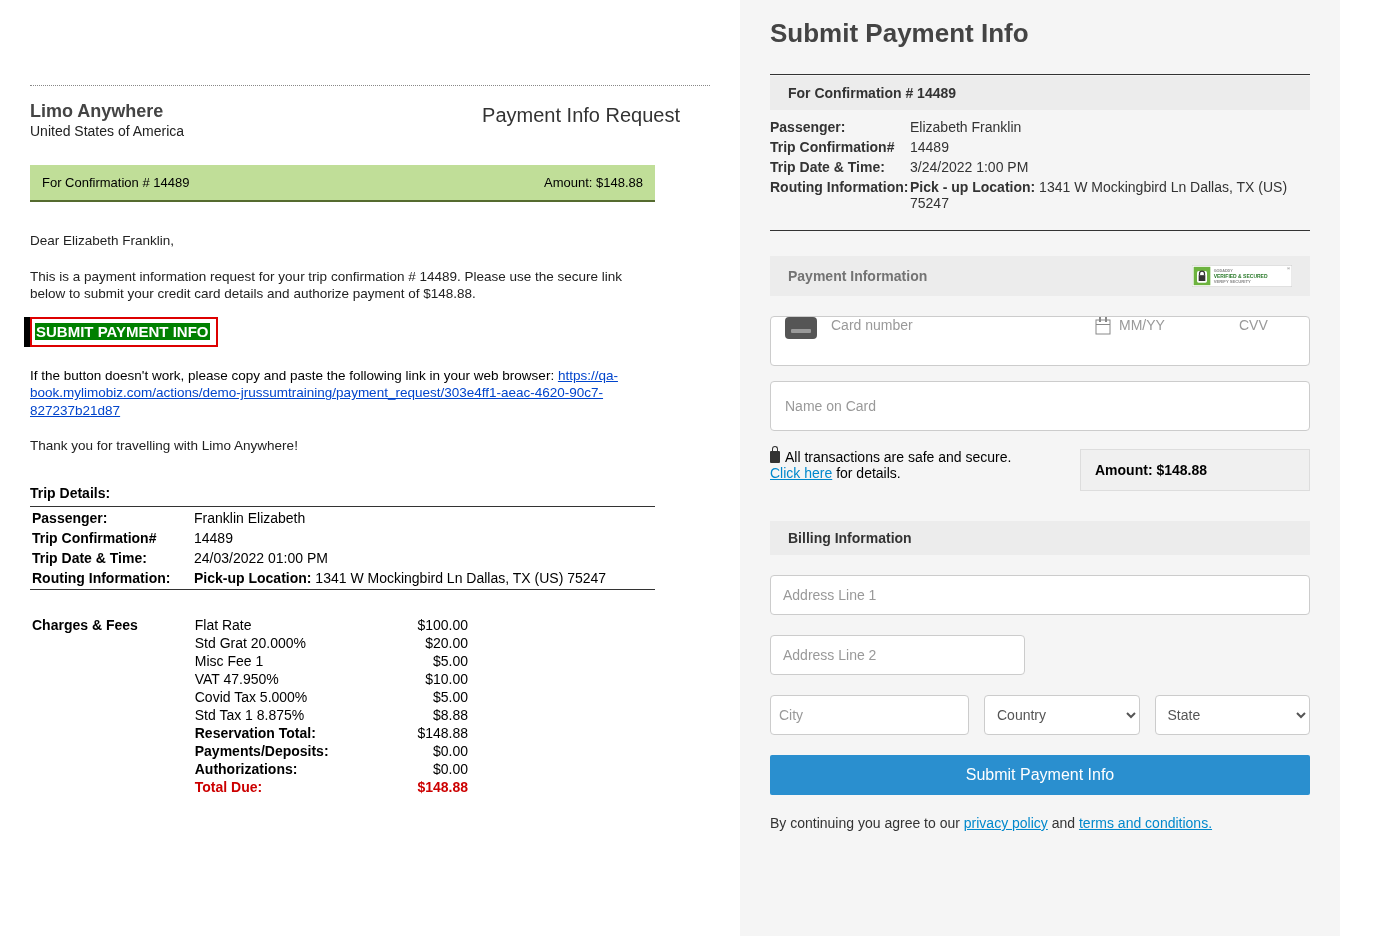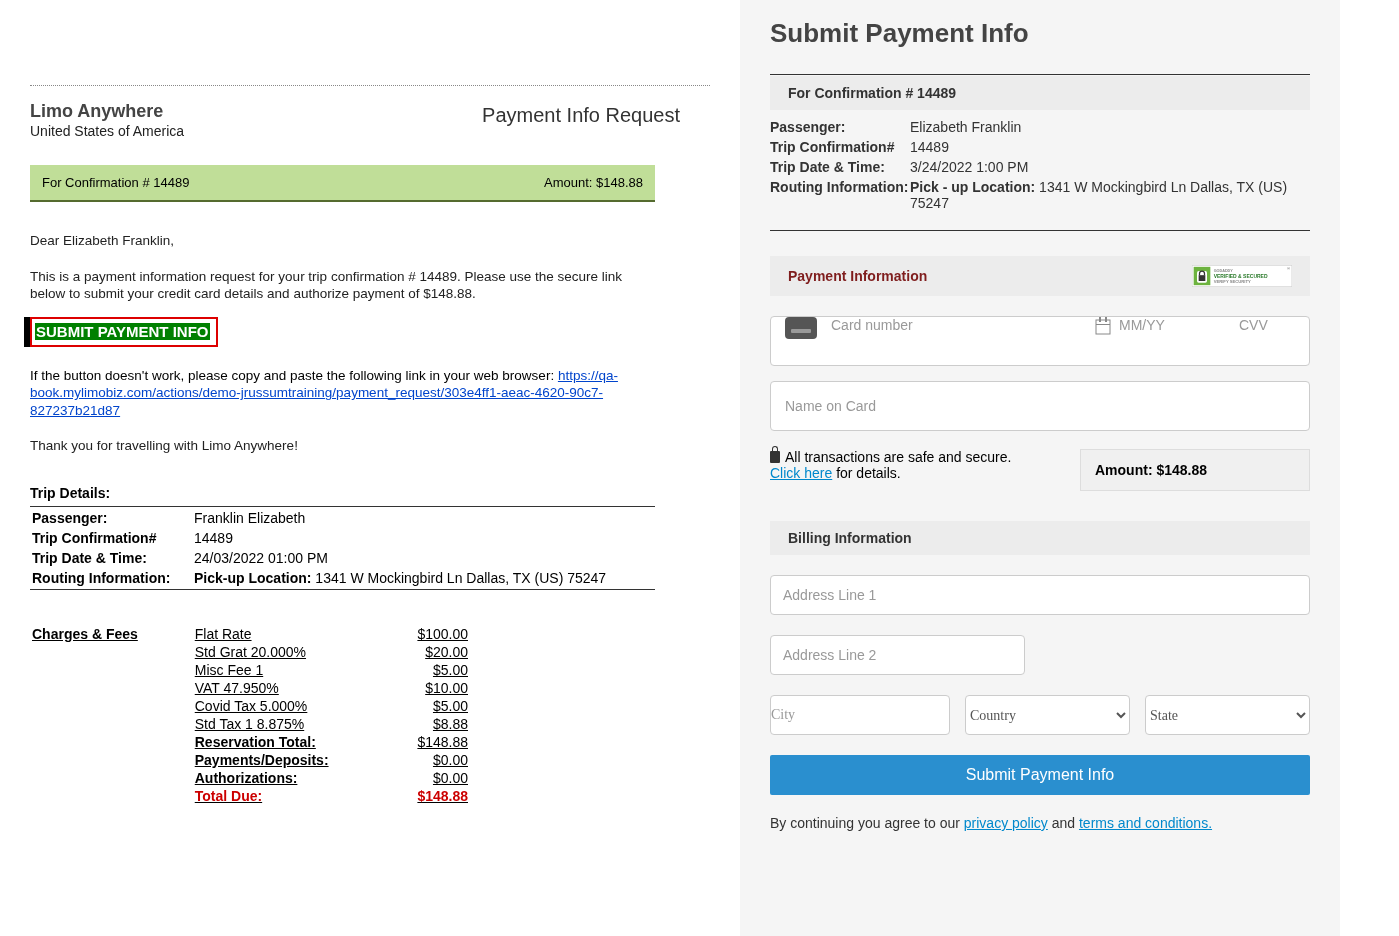--- a/index.html
+++ b/index.html
@@ -18,35 +18,35 @@
 .body-text { font-family: Verdana, sans-serif; font-size: 13.5px; color: #222; margin-top: 30px; width: 625px; line-height: 1.3; }
 .submit-btn-wrap { margin-top: 14px; display: inline-block; border: 2px solid #d00; padding: 4px 6px 4px 3px; box-shadow: -6px 0 0 0 #000; }
 .submit-btn { background: #008000; color: #fff; font-family: Verdana, sans-serif; font-size: 15px; font-weight: bold; padding: 0px 1px; }
 .link-para { font-family: Verdana, sans-serif; font-size: 13.5px; margin-top: 20px; width: 625px; line-height: 1.3; }
 .link-para a { color: #0044cc; text-decoration: underline; }
 .section-head { font-family: Verdana, sans-serif; font-weight: bold; font-size: 14px; margin-top: 30px; }
 .details-table { margin-top: 5px; font-family: Verdana, sans-serif; font-size: 14px; width: 625px; border-top: 1.5px solid #333; border-bottom: 1.5px solid #333; }
 .details-table tr { }
 .details-table td { padding: 1px 0; }
 .details-table .label-col { font-weight: bold; width: 160px; }
-.charges-table { font-family: Verdana, sans-serif; font-size: 14px; width: 440px; margin-top: 34px; text-decoration: underline; }
+.charges-table { font-family: Verdana, sans-serif; font-size: 14px; width: 440px; margin-top: 25px; }
 .charges-table .hd { font-weight: bold; width: 160px; vertical-align: top; }
 .charges-table .desc { width: 180px; }
 .charges-table .val { text-align: right; width: 90px; }
 .charges-table .bold { font-weight: bold; }
 .charges-table .green { color: #000000; }
 .charges-table .red { color: #cc0000; }
 .right-title { font-size: 26px; font-weight: bold; color: #444; margin-bottom: 25px; }
 .thick-line { border-top: 1.5px solid #333; margin: 12px 0 0 0; }
 .gray-bar { background: #ececec; padding: 9px 18px; font-size: 14px; font-weight: bold; color: #333; margin-top: 1px; }
 .info-row { display: flex; font-size: 14px; margin-top: 9px; }
 .info-row .label { width: 140px; font-weight: bold; color: #333; }
 .info-row .value { flex: 1; color: #333; }
 .info-row .value b { font-weight: bold; }
-.pay-info-bar { background: #ececec; padding: 9px 18px; font-size: 14px; font-weight: bold; color: #7f1d1d; margin-top: 1px; display: flex; justify-content: space-between; align-items: center; }
+.pay-info-bar { background: #ececec; padding: 9px 18px; font-size: 14px; font-weight: bold; color: #737373; margin-top: 1px; display: flex; justify-content: space-between; align-items: center; }
 .badge-svg { width: 100px; height: 22px; }
 .input-row { display: flex; border: 1px solid #ccc; border-radius: 4px; margin-top: 20px; align-items: flex-start; height: 50px; background: #fff; }
 .card-icon { width: 32px; height: 22px; background: #555; border-radius: 4px; margin: 0 14px; position: relative; }
 .card-icon::after { content: ""; position: absolute; background: #999; height: 4px; width: 20px; left: 6px; top: 12px; border-radius: 1px; }
 .card-input { border: none; outline: none; font-size: 14px; color: #333; background: transparent; }
 .card-input::placeholder { color: #999; }
 .card-num { flex: 1; padding-left: 0; }
 .name-input-row { margin-top: 15px; }
 .name-input { border: 1px solid #ccc; border-radius: 4px; width: 100%; height: 50px; padding: 17px 14px; font-size: 14px; background: #fff; outline: none; }
 .name-input::placeholder { color: #999; }
@@ -55,21 +55,21 @@
 .secure-text a { color: #0088cc; }
 .lock-icon { display: inline-block; width: 10px; height: 12px; background: #333; border-radius: 1px; margin-right: 5px; position: relative; vertical-align: -1px; }
 .lock-icon::before { content: ""; position: absolute; top: -5px; left: 2px; width: 4px; height: 6px; border: 1.5px solid #333; border-bottom: none; border-radius: 3px 3px 0 0; }
 .amount-box { border: 1px solid #ddd; background: #f0f0f0; padding: 12px 14px; font-size: 14px; font-weight: bold; width: 230px; }
 .addr-row { margin-top: 20px; }
 .addr-input { border: 1px solid #ccc; border-radius: 4px; height: 40px; padding: 0 12px; font-size: 14px; background: #fff; outline: none; }
 .addr-input::placeholder { color: #999; }
 .addr-full { width: 100%; }
 .addr-half { width: 255px; }
 .city-row { display: flex; gap: 15px; margin-top: 20px; }
-.city-row .addr-input, .city-row select { border: 1px solid #ccc; border-radius: 4px; height: 40px; padding: 0 0; font-size: 14px; background: #fff; outline: none; flex: 1; color: #555; font-family: Liberation Serif, serif; }
+.city-row .addr-input, .city-row select { border: 1px solid #ccc; border-radius: 4px; height: 40px; padding: 0 8px; font-size: 14px; background: #fff; outline: none; flex: 1; color: #555; }
 .contact-row { display: flex; gap: 15px; margin-top: 20px; }
 .contact-row .addr-input { flex: 1; }
 .submit-pay-btn { width: 100%; height: 40px; background: #2a8fcf; color: #fff; border: none; font-size: 16px; margin-top: 20px; cursor: pointer; border-radius: 2px; }
 .terms-text { font-size: 14px; color: #333; margin-top: 20px; }
 .terms-text a { color: #0088cc; }
 </style>
 </head>
 <body>
 
 <div class="container">

